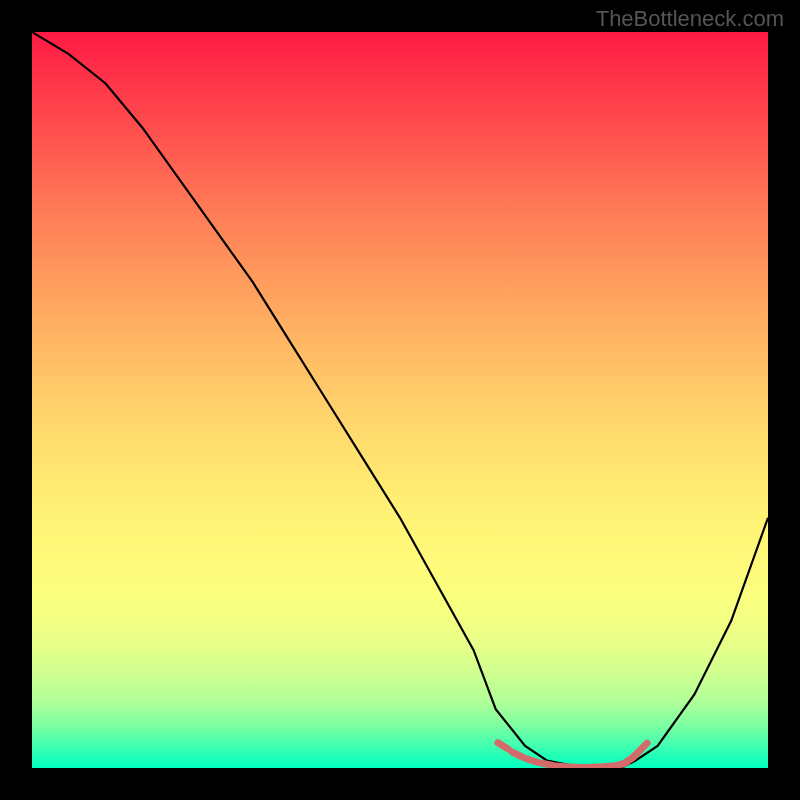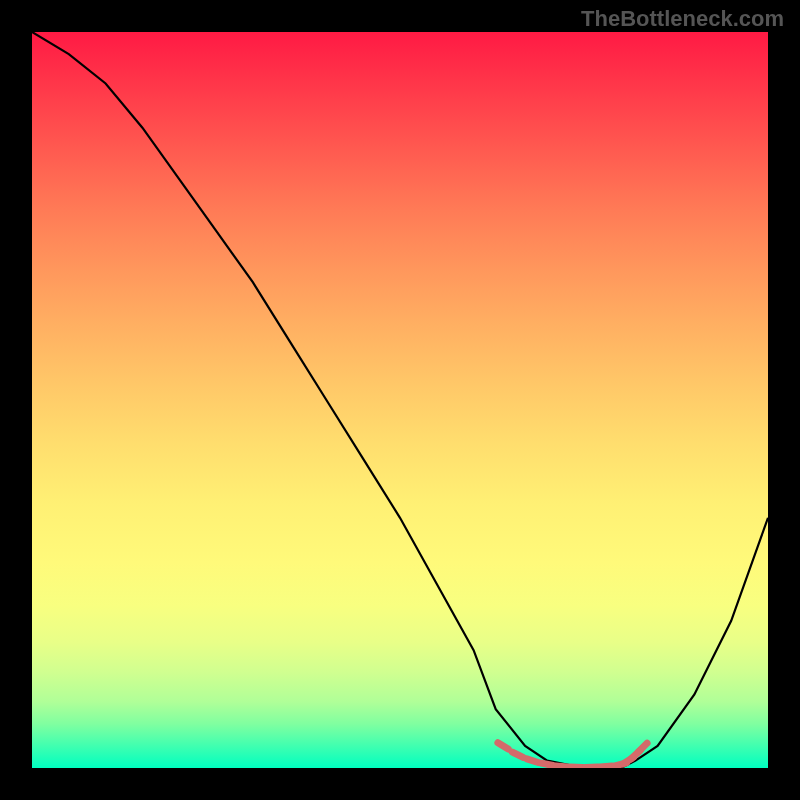--- a/index.html
+++ b/index.html
@@ -9,21 +9,21 @@
     background: #000;
     position: relative;
     font-family: Arial, sans-serif;
   }
   .watermark {
     position: absolute;
     top: 6px;
     right: 16px;
     color: #555;
     font-size: 22px;
-    font-weight: 700;
+    font-weight: 400;
     z-index: 10;
   }
   .plot-area {
     position: absolute;
     top: 32px;
     left: 32px;
     width: 736px;
     height: 736px;
     background: linear-gradient(to bottom,
       #ff1a44 0%,

